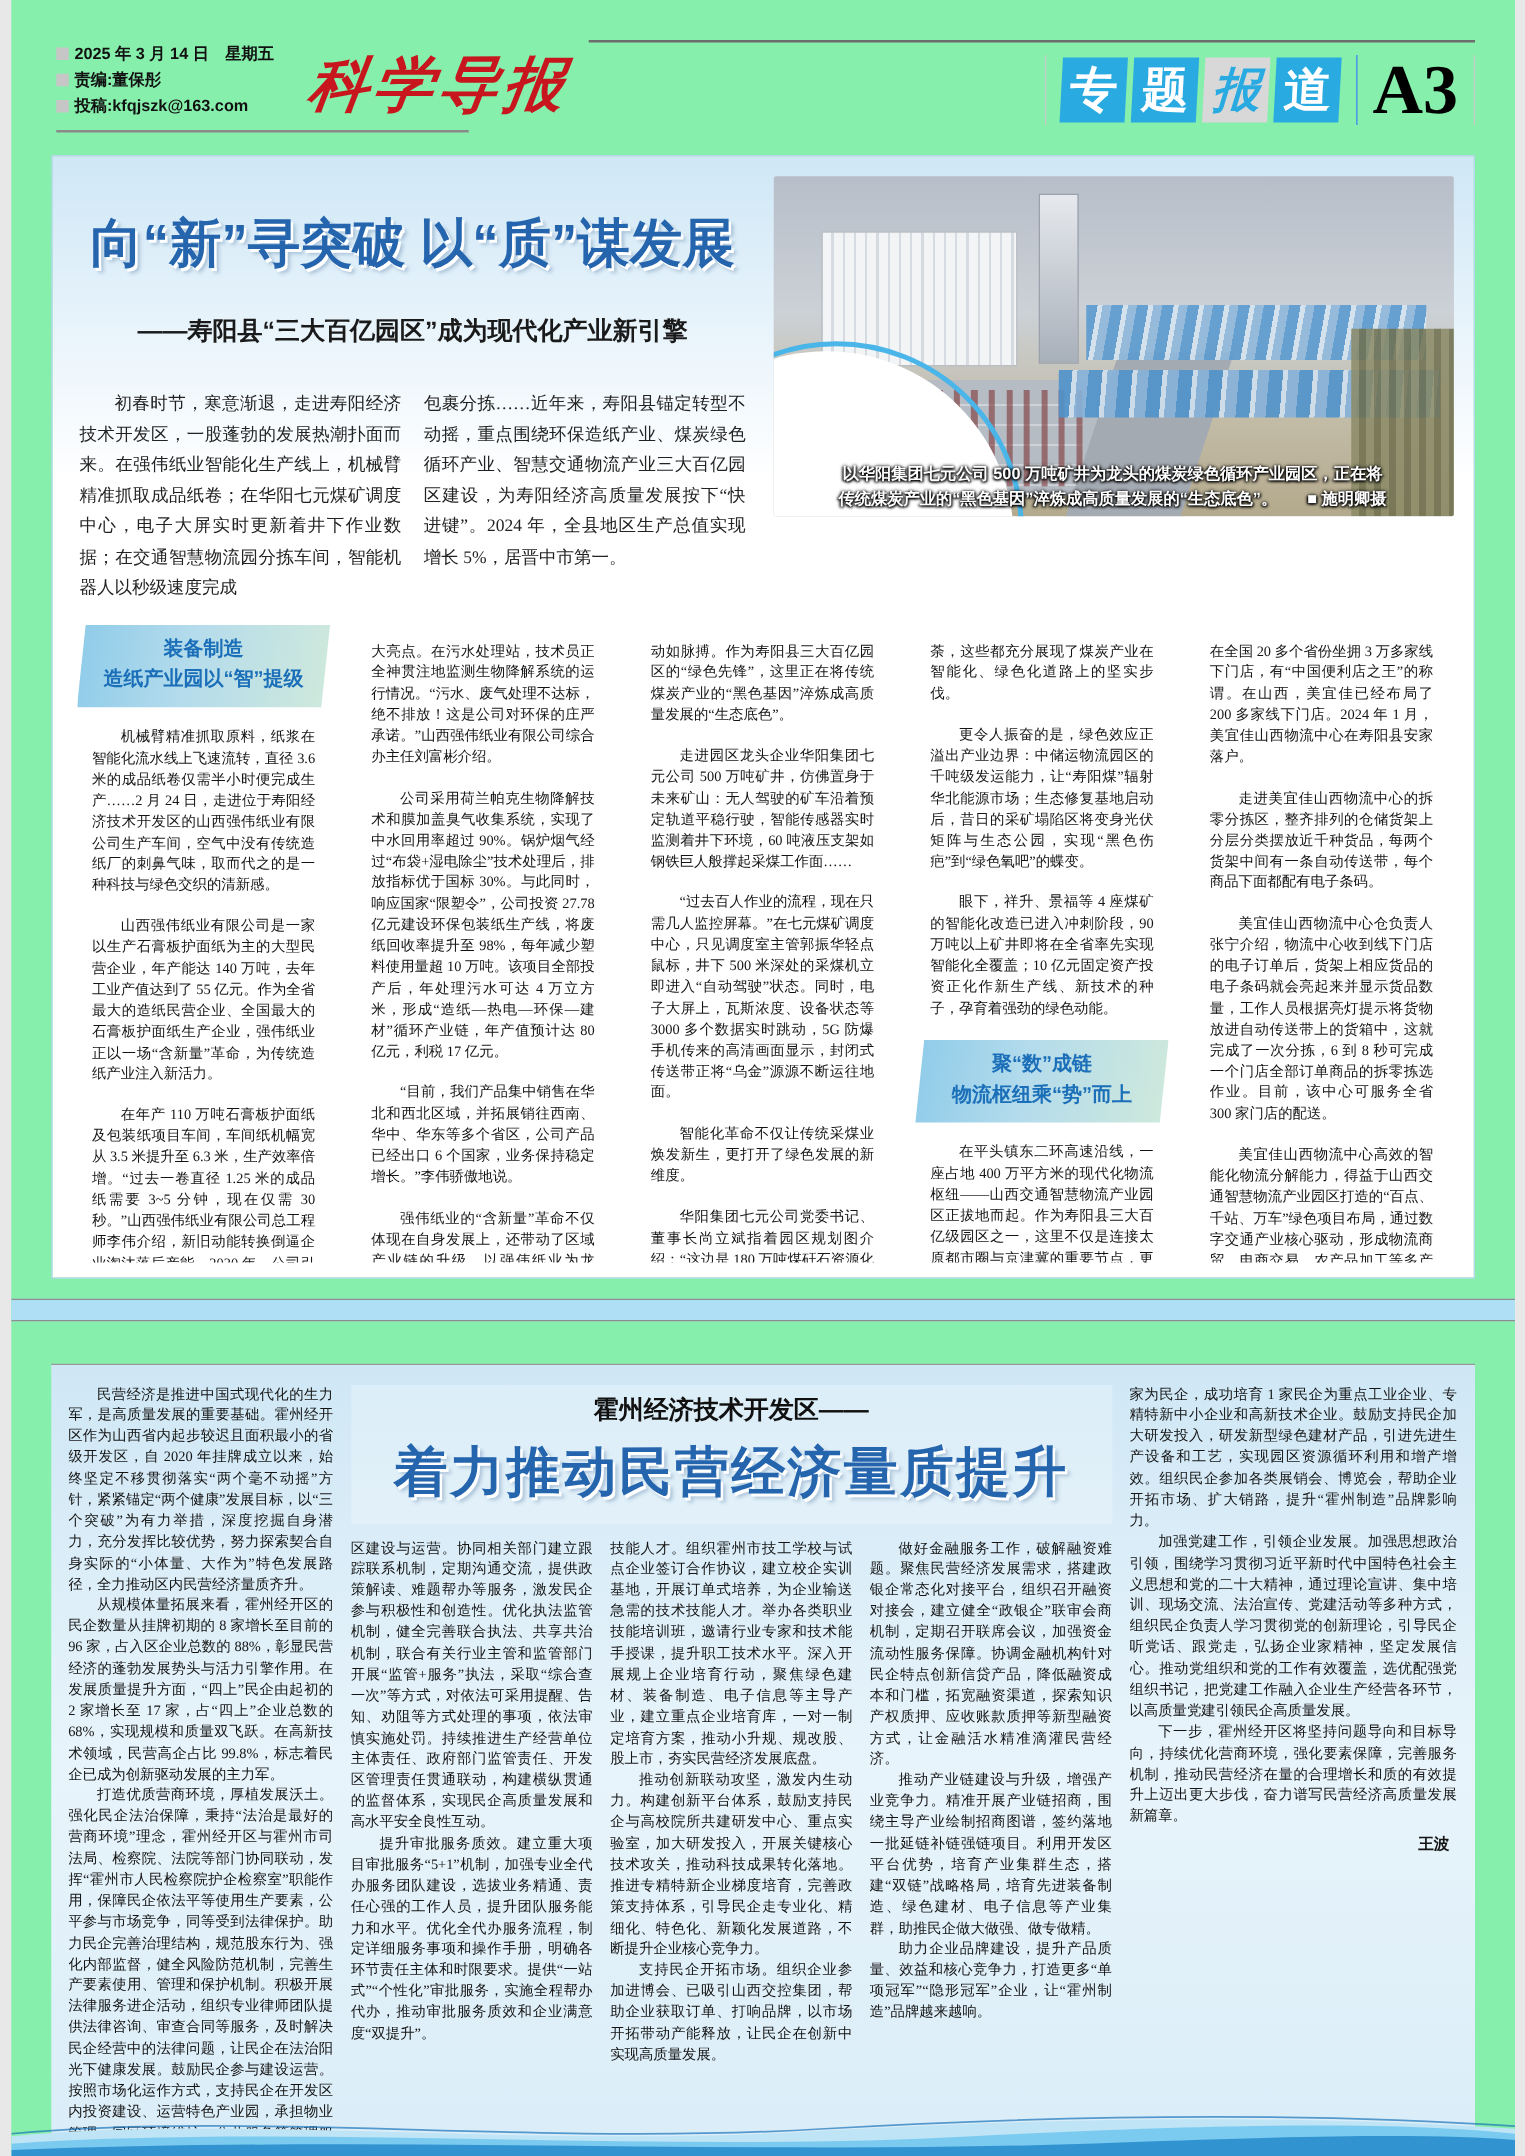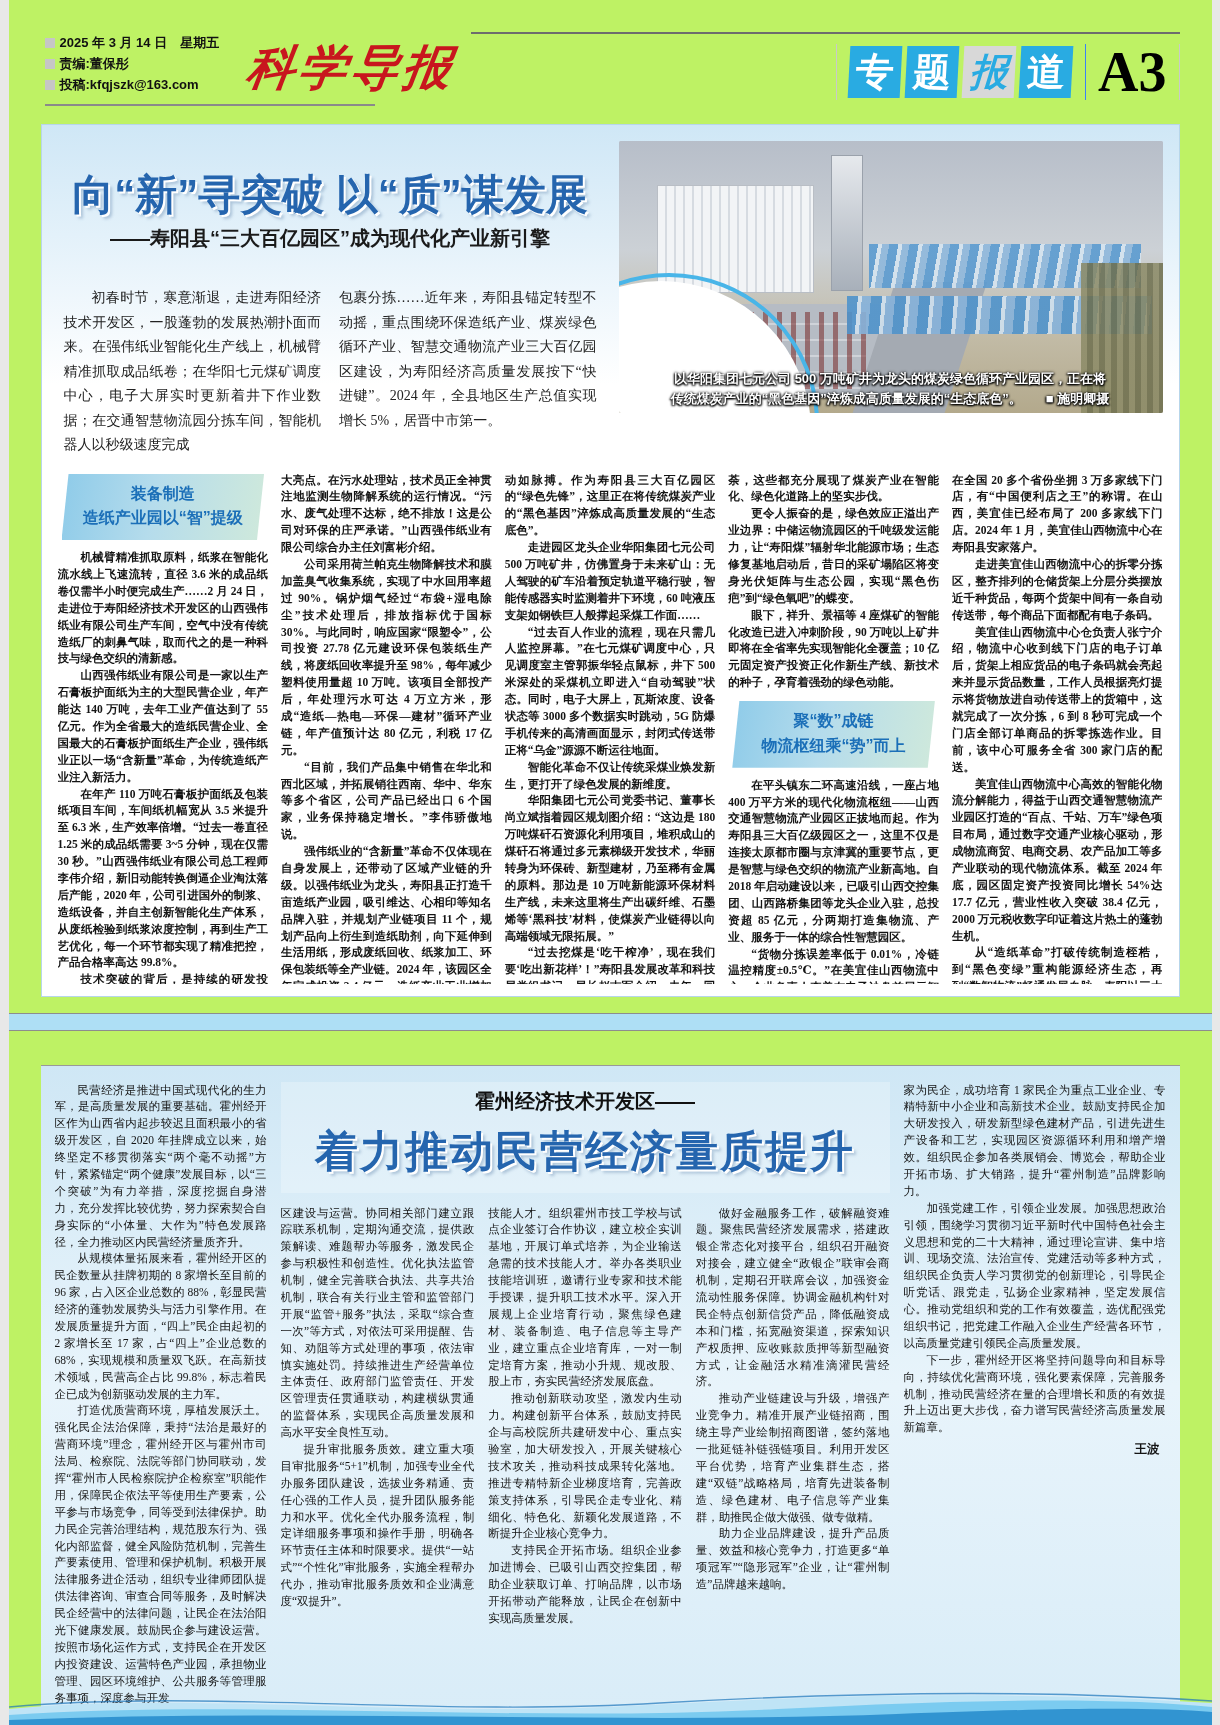--- a/index.html
+++ b/index.html
@@ -1,36 +1,36 @@
 <!DOCTYPE html>
 <html><head>
 <meta charset="utf-8">
 <style>
   * { margin:0; padding:0; box-sizing:border-box; }
   body { background:#e8e8e8; font-family:"Liberation Serif","DejaVu Serif",serif; }
-  .page { position:relative; width:1203px; height:1725px; margin:0 auto; background:#bef264; overflow:hidden; }
+  .page { position:relative; width:1203px; height:1725px; margin:0 auto; background:#86efac; overflow:hidden; }
 
   
   .hdr { position:relative; height:88px; margin:24px 32px 0 32px; }
   .pub-info { position:absolute; left:4px; top:10px; width:330px; font-family:"Liberation Sans","DejaVu Sans",sans-serif; font-size:13px; font-weight:bold; color:#111; border-bottom:2px solid #8a8a8a; padding-bottom:7px; }
   .pub-info .line { display:flex; align-items:center; margin-bottom:3px; }
   .sq { display:inline-block; width:10px; height:10px; background:#c6c6c6; margin-right:5px; flex:0 0 auto; }
   .brand { position:absolute; left:150px; top:12px; width:320px; text-align:center; font-size:48px; font-weight:bold; font-style:italic; color:#c8161e; transform:skewX(-8deg); letter-spacing:4px; font-family:"Liberation Serif",serif; }
   .head-rule { position:absolute; left:430px; right:0; top:8px; border-top:2px solid #6d6d6d; }
   .section-block { position:absolute; right:0; top:20px; display:flex; align-items:center; border-left:1px solid #c9c9c9; padding-left:12px; }
   .tile { width:52px; height:52px; margin-right:5px; background:#29abe2; color:#fff; font-family:"Liberation Sans","DejaVu Sans",sans-serif; font-weight:bold; font-size:38px; display:flex; align-items:center; justify-content:center; transform:skewX(-3deg); }
   .tile.alt { background:#d8d8d8; color:#29abe2; font-style:italic; }
   .pageno { font-family:"Liberation Serif",serif; font-weight:bold; font-size:56px; color:#000; border-left:1px solid #3b82f6; border-right:1px solid #c9c9c9; padding:0 12px; margin-left:8px; line-height:1; }
 
   
   .art1 { position:relative; margin:12px 32px 0 32px; border:1px solid #b7d6ea; background:linear-gradient(180deg,#cfe7f6 0px,#e3f1fa 110px,#ffffff 260px); padding:16px 16px 12px 16px; }
   .a1-top { display:flex; gap:16px; }
   .a1-left { flex:0 0 545px; }
   .a1-headline { margin-top:26px; text-align:center; font-family:"Liberation Sans","DejaVu Sans",sans-serif; font-weight:900; color:#2565ae; font-size:42px; letter-spacing:0px; white-space:nowrap; text-shadow:2px 2px 0 #fff, 4px 4px 3px rgba(110,145,180,.45); }
-  .a1-sub { margin-top:2px; text-align:center; font-family:"Liberation Sans","DejaVu Sans",sans-serif; font-weight:bold; font-size:20px; color:#1a1a1a; }
+  .a1-sub { margin-top:28px; text-align:center; font-family:"Liberation Sans","DejaVu Sans",sans-serif; font-weight:bold; font-size:20px; color:#1a1a1a; }
   .a1-intro { display:flex; gap:18px; margin-top:34px; padding:0 6px; }
   .a1-intro p { flex:1; font-size:14px; line-height:1.75; text-align:justify; text-indent:2em; color:#222; }
   .a1-intro p.cont { text-indent:0; }
   
   .photo { position:relative; flex:1; height:272px; overflow:hidden; border-radius:2px; background:#c4c8cf; }
   .ph-sky { position:absolute; inset:0; background:linear-gradient(180deg,#b7bec9 0%,#ccd1d6 40%,#c2bba6 72%,#b3a98c 100%); }
   .ph-bld-white { position:absolute; left:7%; top:16%; width:29%; height:40%; background:repeating-linear-gradient(90deg,#f2f4f6 0 7px,#d6dbe1 7px 9px); border:1px solid #b9bec5; }
   .ph-tower { position:absolute; left:39%; top:5%; width:6%; height:50%; background:linear-gradient(180deg,#e6e9ed,#a8b0ba); border:1px solid #9aa1ab; }
   .ph-sheds { position:absolute; right:4%; top:38%; width:50%; height:16%; background:repeating-linear-gradient(100deg,#5b9bd0 0 9px,#d5e4f0 9px 13px,#8fb8dc 13px 20px); opacity:.9; }
   .ph-sheds2 { position:absolute; right:2%; top:57%; width:56%; height:14%; background:repeating-linear-gradient(95deg,#4f93cb 0 11px,#cfe0ee 11px 15px,#86b2da 15px 24px); opacity:.9; }
@@ -39,21 +39,21 @@
   .ph-road { position:absolute; left:47%; bottom:0; width:17%; height:48%; background:#a4aab2; transform:skewX(-18deg); }
   .ph-trees { position:absolute; right:-1%; bottom:0; width:16%; height:55%; background:repeating-linear-gradient(90deg,#8b8a66 0 6px,#6e6f4e 6px 12px); opacity:.85; }
   .swoosh-arc { position:absolute; left:-100px; bottom:-160px; width:300px; height:300px; border-radius:50%; border:4px solid #49b5e8; background:transparent; }
   .swoosh-fill { position:absolute; left:-108px; bottom:-168px; width:300px; height:300px; border-radius:50%; background:#fff; }
   .ph-caption { position:absolute; left:0; right:1px; bottom:4px; text-align:center; color:#fff; font-family:"Liberation Sans","DejaVu Sans",sans-serif; font-weight:bold; font-size:13px; line-height:1.55; text-shadow:0 0 3px #000,1px 1px 2px #000,-1px 1px 2px #000; padding:0 14px; }
   .ph-credit { margin-left:24px; }
 
   
   .a1-body { display:flex; gap:13px; margin-top:14px; height:512px; overflow:hidden; }
   .col { flex:1; font-size:11.5px; line-height:1.47; text-align:justify; color:#141414; overflow:hidden; }
-  .col p { text-indent:2em; margin:0;font-weight:bold; }
+  .col p { text-indent:2em; margin:16px; }
   .col p.cont { text-indent:0; }
   .subhead { margin:2px 4px 9px 4px; background:linear-gradient(100deg,#8ecbe9 0%,#b5dcec 45%,#cfe9db 100%); clip-path:polygon(3.5% 0,100% 0,96.5% 100%,0 100%); color:#1b6fb8; font-family:"Liberation Sans","DejaVu Sans",sans-serif; font-weight:bold; font-size:16px; text-align:center; padding:8px 4px 9px 4px; line-height:1.55; }
   .subhead span { display:block; }
   .subhead.mid { margin-top:10px; }
 
   
   .band { margin-top:16px; height:18px; background:#aedff5; border-top:1px solid #8d8d8d; border-bottom:1px solid #8d8d8d; }
 
   
   .art2 { position:relative; margin:34px 32px 0 32px; border-top:1px solid #999; border-bottom:1px solid #999; background:linear-gradient(180deg,#cfe7f5 0%,#e8f4fb 45%,#d6ebf7 100%); padding:16px 14px; display:flex; gap:14px; height:714px; overflow:hidden; }

